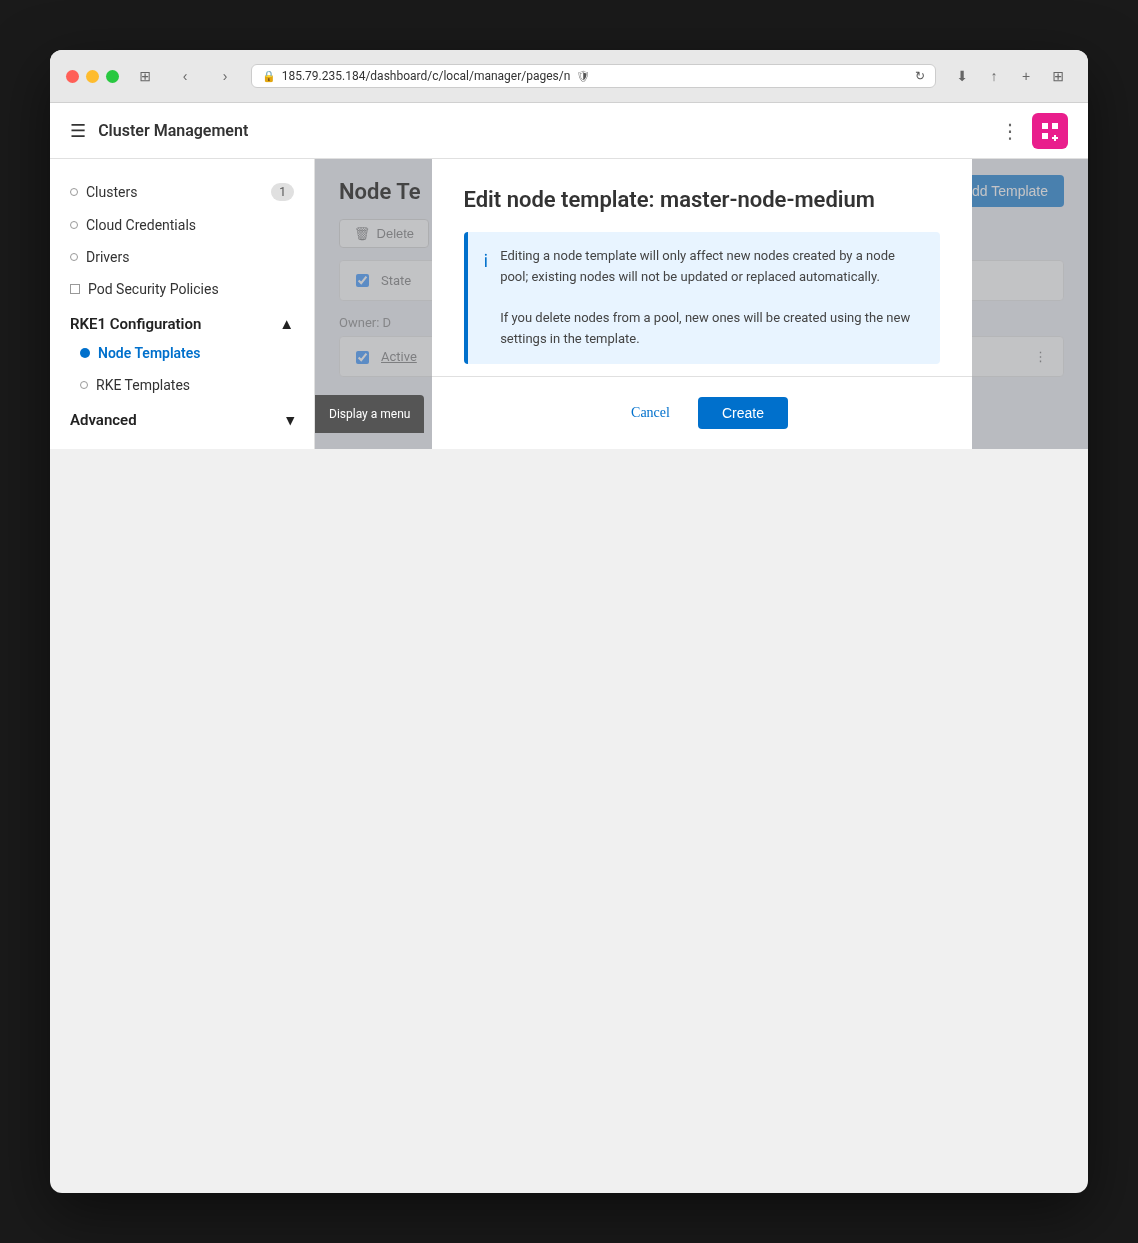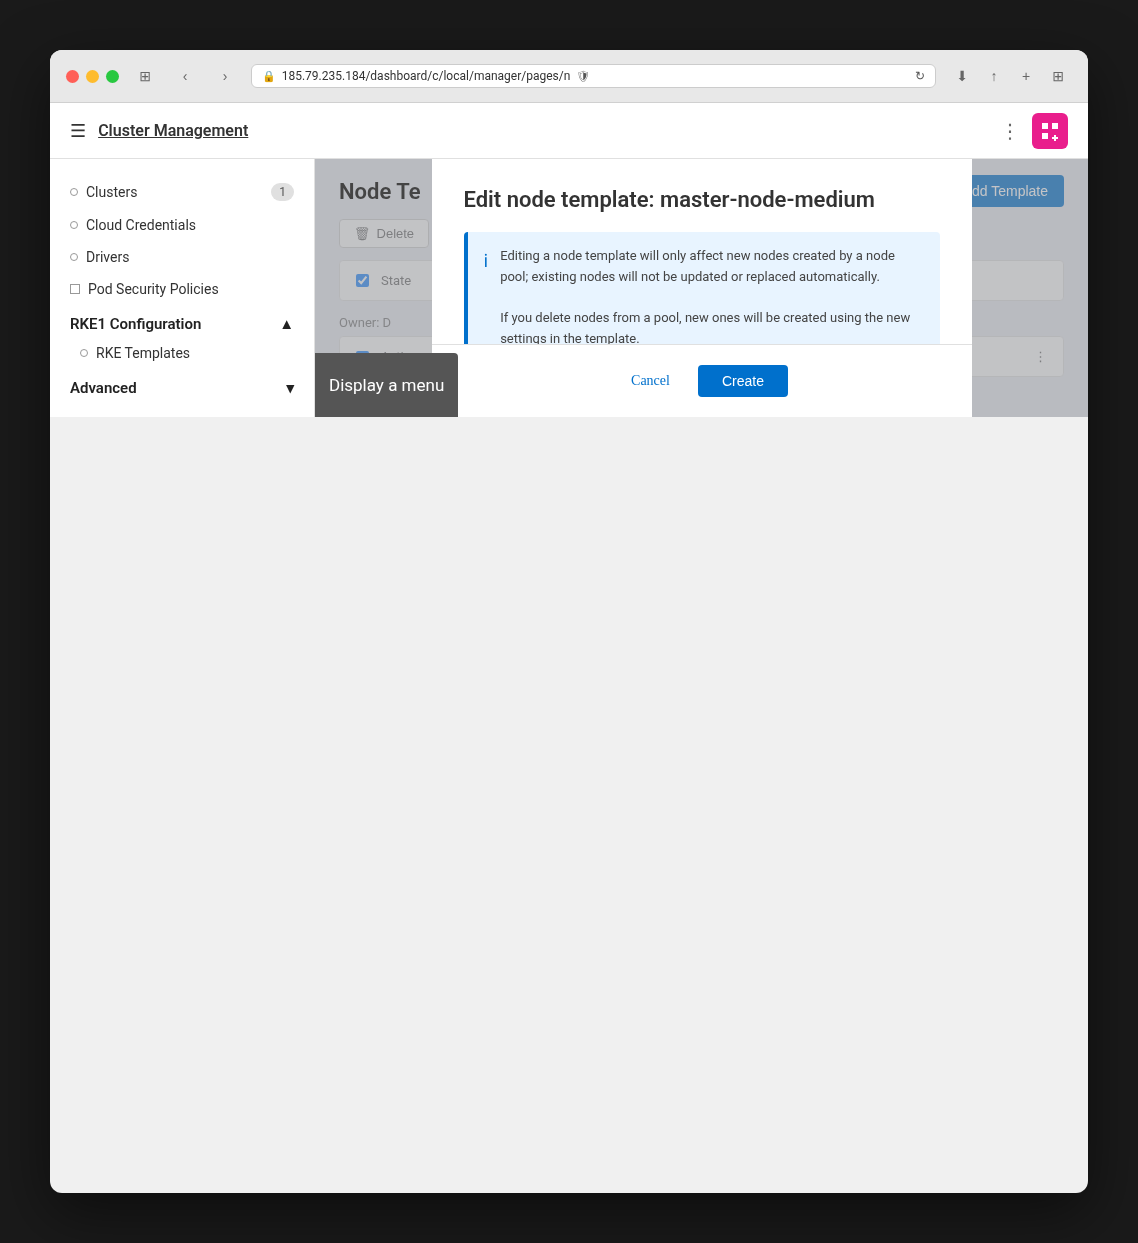--- a/index.html
+++ b/index.html
@@ -90,21 +90,20 @@
     }
     .hamburger-icon {
       font-size: 18px;
       color: #333;
       cursor: pointer;
     }
     .app-title {
       font-size: 16px;
       font-weight: 600;
       color: #333;
-      text-decoration: underline;
     }
     .header-right {
       display: flex;
       align-items: center;
       gap: 12px;
     }
     .dots-menu {
       font-size: 20px;
       color: #666;
       cursor: pointer;
@@ -311,26 +310,26 @@
       background: white;
       border: 1px solid #e0e0e0;
       border-radius: 4px;
       padding: 12px 16px;
       margin-bottom: 8px;
       font-size: 13px;
       color: #555;
     }
     .display-menu-bar {
       position: absolute;
-      bottom: 0;
+      bottom: 16px;
       left: 0;
       background: #555;
       color: white;
-      font-size: 17px;
-      padding: 22px 14px;
+      font-size: 12px;
+      padding: 12px 14px;
       border-radius: 0 4px 0 0;
     }
   </style>
 </head>
 <body>
 
 <div class="browser-window">
 
   <div class="browser-chrome">
     <div class="traffic-lights">
@@ -399,20 +398,26 @@
             <span class="sidebar-square"></span>
             <span>Pod Security Policies</span>
           </div>
         </div>
 
         <div class="sidebar-section">
           <span>RKE1 Configuration</span>
           <span>▲</span>
         </div>
         <div class="sidebar-section-children">
+          <div class="sidebar-item active">
+            <div class="sidebar-item-left">
+              <span class="sidebar-filled-dot"></span>
+              <span>Node Templates</span>
+            </div>
+          </div>
           <div class="sidebar-item">
             <div class="sidebar-item-left">
               <span class="sidebar-dot"></span>
               <span>RKE Templates</span>
             </div>
           </div>
         </div>
 
         <div class="sidebar-section">
           <span>Advanced</span>

